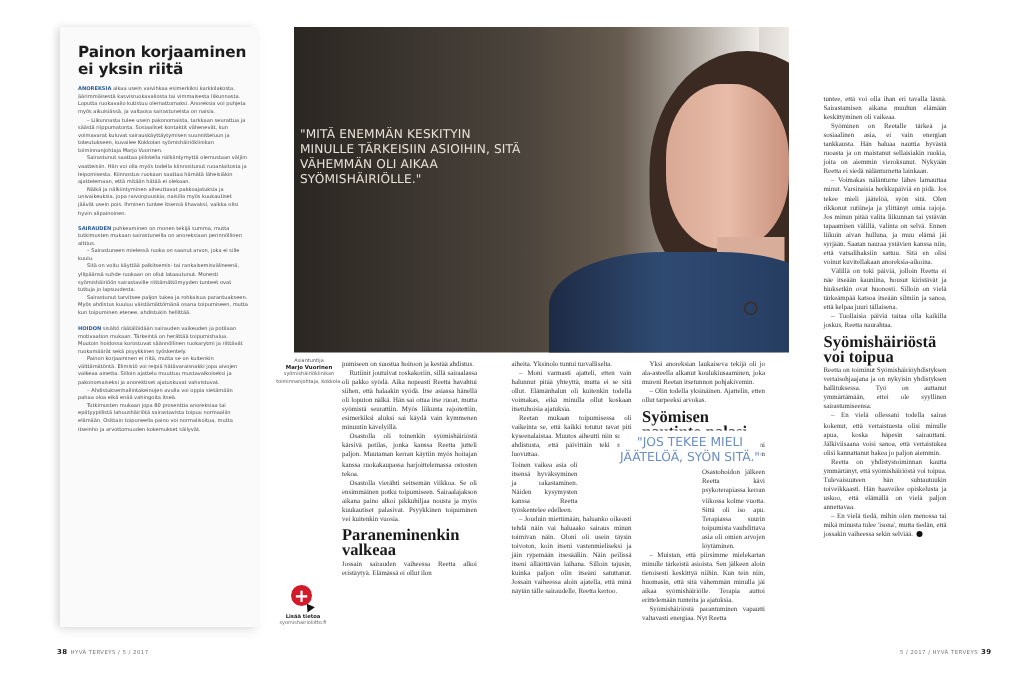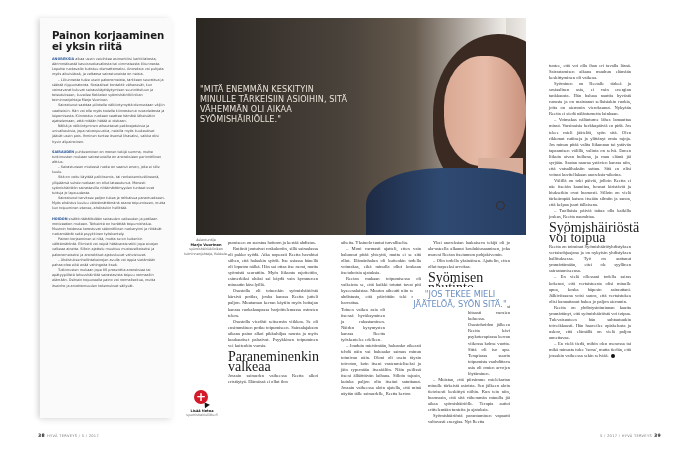--- a/index.html
+++ b/index.html
@@ -55,21 +55,21 @@
     color: #fff; font-family: "DejaVu Sans", sans-serif; font-weight: bold; font-size: 12px; line-height: 14px;
   }
   .cursor-icon { position: absolute; left: 203px; top: 402px; width: 0; height: 0; border-left: 3px solid transparent; border-right: 3px solid transparent; border-bottom: 5px solid #111; transform: rotate(-35deg); }
   .more-info { position: absolute; left: 184px; top: 409px; width: 36px; text-align: center; font-family: "DejaVu Sans", sans-serif; font-size: 3.3px; line-height: 4.4px; color: #666; }
   .more-info .t { font-weight: bold; color: #222; font-size: 3.5px; }
 
   
   .col { position: absolute; font-family: "Liberation Serif", serif; font-size: 4.6px; line-height: 6.05px; color: #333; text-align: justify; }
   .col p { margin: 0; }
   .col p.ind { text-indent: 5px; }
-  .col h3 { font-family: "Liberation Serif", serif; font-weight: normal; font-size: 14px; line-height: 10px; color: #1a1a1a; margin: 3px 0 1px; }
+  .col h3 { font-family: "Liberation Serif", serif; font-weight: bold; font-size: 11px; line-height: 10px; color: #1a1a1a; margin: 3px 0 1px; }
   .col1 { left: 228px; top: 240px; width: 90px; }
   .col2 { left: 341px; top: 240px; width: 80px; }
   .col3 { left: 428px; top: 240px; width: 82px; }
   .col4 { left: 549px; top: 63px; width: 82px; }
 
   .pull-quote {
     position: absolute; left: 413px; top: 287px; width: 94px; text-align: center;
     font-family: "DejaVu Sans", sans-serif; font-size: 8.2px; line-height: 10px; color: #6b8fbf; font-weight: normal;
     background: #fff; padding: 2px 0;
   }

